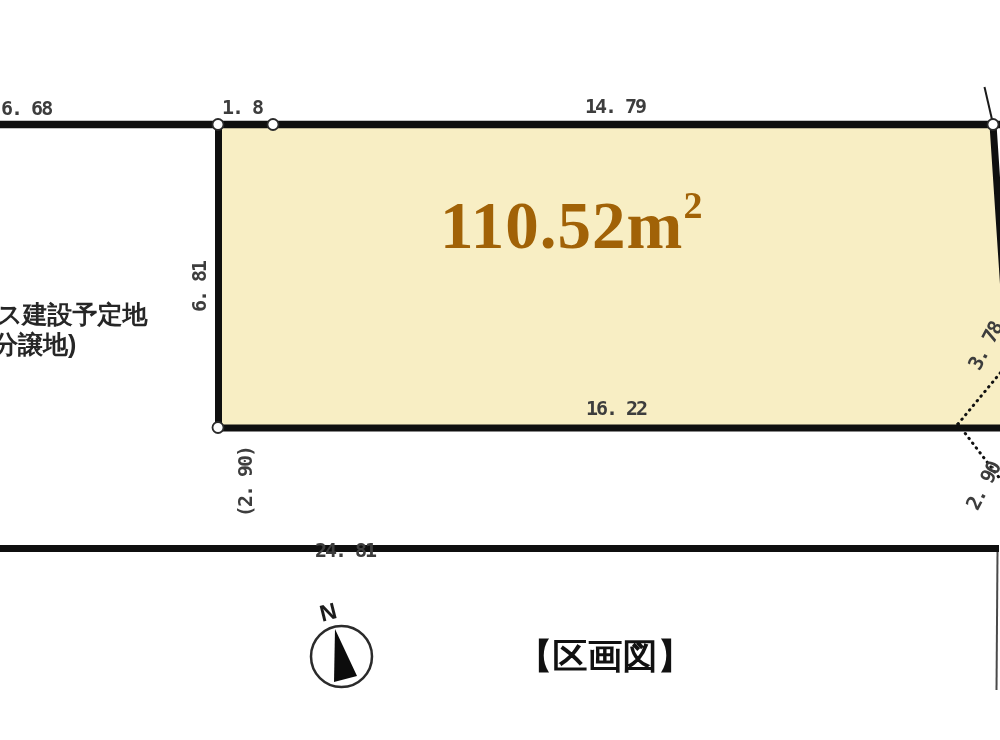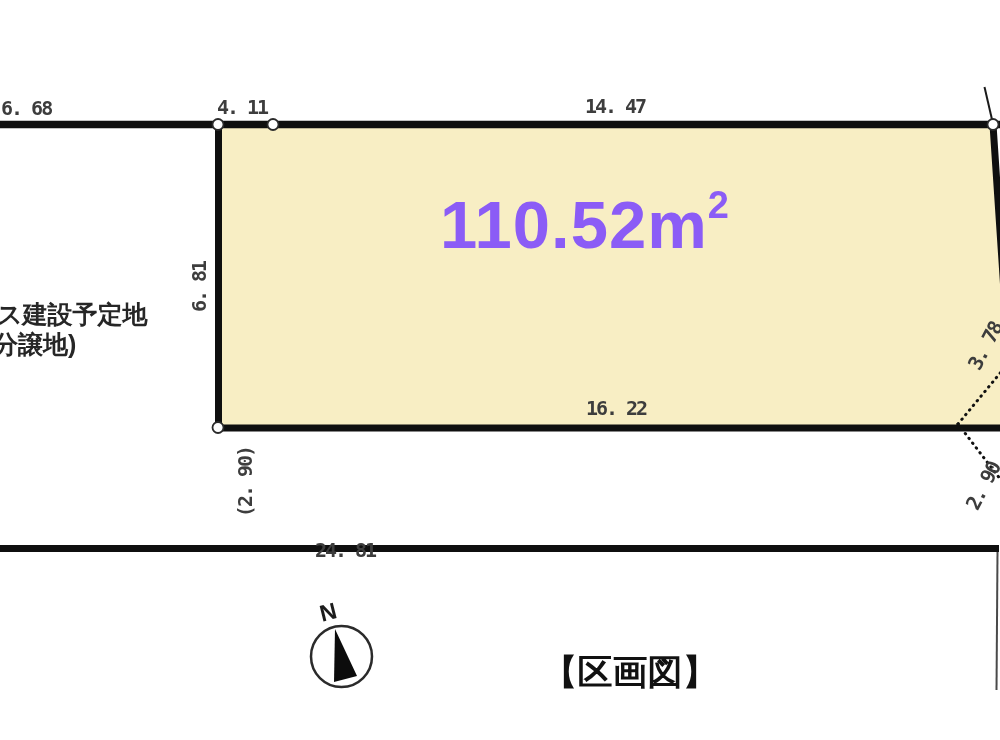--- a/index.html
+++ b/index.html
@@ -21,26 +21,27 @@
     letter-spacing: -2px;
     color: #3d3d3d;
     white-space: nowrap;
   }
   .dim.center { transform: translateX(-50%); }
   .dim.vert   { transform: translate(-50%, -50%) rotate(-90deg); transform-origin: center; }
   .dim.diag   { transform: translate(-50%, -50%) rotate(-62deg); transform-origin: center; }
 
   .area-text {
     position: absolute;
-    color: #8b5cf6;
+    color: #a16207;
     font-weight: 600;
     font-size: 67px;
     line-height: 1;
     white-space: nowrap;
     letter-spacing: 1px;
+    font-family: Liberation Serif, serif;
   }
   .area-sup {
     font-size: 38px;
     font-weight: 600;
     vertical-align: 30px;
     letter-spacing: 0;
   }
   .side-note {
     position: absolute;
     color: #262626;
@@ -88,35 +89,35 @@
     <circle cx="218" cy="124.5" r="5.5" fill="#ffffff" stroke="#2a2a2a" stroke-width="1.8"></circle>
     <circle cx="273" cy="124.5" r="5.5" fill="#ffffff" stroke="#2a2a2a" stroke-width="1.8"></circle>
     <circle cx="993" cy="124.5" r="5.5" fill="#ffffff" stroke="#2a2a2a" stroke-width="1.8"></circle>
     <circle cx="218" cy="427.5" r="5.5" fill="#ffffff" stroke="#2a2a2a" stroke-width="1.8"></circle>
 
     <circle cx="341.5" cy="656.5" r="30.5" fill="#ffffff" stroke="#2b2b2b" stroke-width="2.5"></circle>
     <polygon points="335,629 357,676 334,682" fill="#0c0c0c"></polygon>
   </svg>
 
   <div class="dim" style="left:1px; top:96px;">6. 68</div>
-  <div class="dim center" style="left:242px; top:95px;">4. 11</div>
-  <div class="dim center" style="left:615px; top:94px;">14. 47</div>
+  <div class="dim center" style="left:242px; top:95px;">1. 8</div>
+  <div class="dim center" style="left:615px; top:94px;">14. 79</div>
   <div class="dim vert" style="left:199px; top:287px;">6. 81</div>
   <div class="dim center" style="left:616px; top:396px;text-align:right;">16. 22</div>
   <div class="dim vert" style="left:245px; top:482px;">(2. 90)</div>
   <div class="dim center" style="left:345px; top:514px;margin-top:24px;">24. 81</div>
   <div class="dim diag" style="left:985px; top:346px;">3. 78</div>
   <div class="dim diag" style="left:983px; top:486px;">2. 90</div>
 
   <div class="area-text" style="left:440px; top:186px;">
     <span>110.52</span><span>m</span><span class="area-sup">2</span>
   </div>
 
   <div class="side-note" style="left:-3px; top:300px;">
     <div>ス建設予定地</div>
     <div style="margin-left:-4px;">分譲地)</div>
   </div>
 
   <div class="north-label" style="left:320px; top:599px;">N</div>
 
-  <div class="map-title" style="left:605px; top:649px;margin-left:25px;">【区画図】</div>
+  <div class="map-title" style="left:605px; top:633px;">【区画図】</div>
 
 </div>
 
 </body></html>

